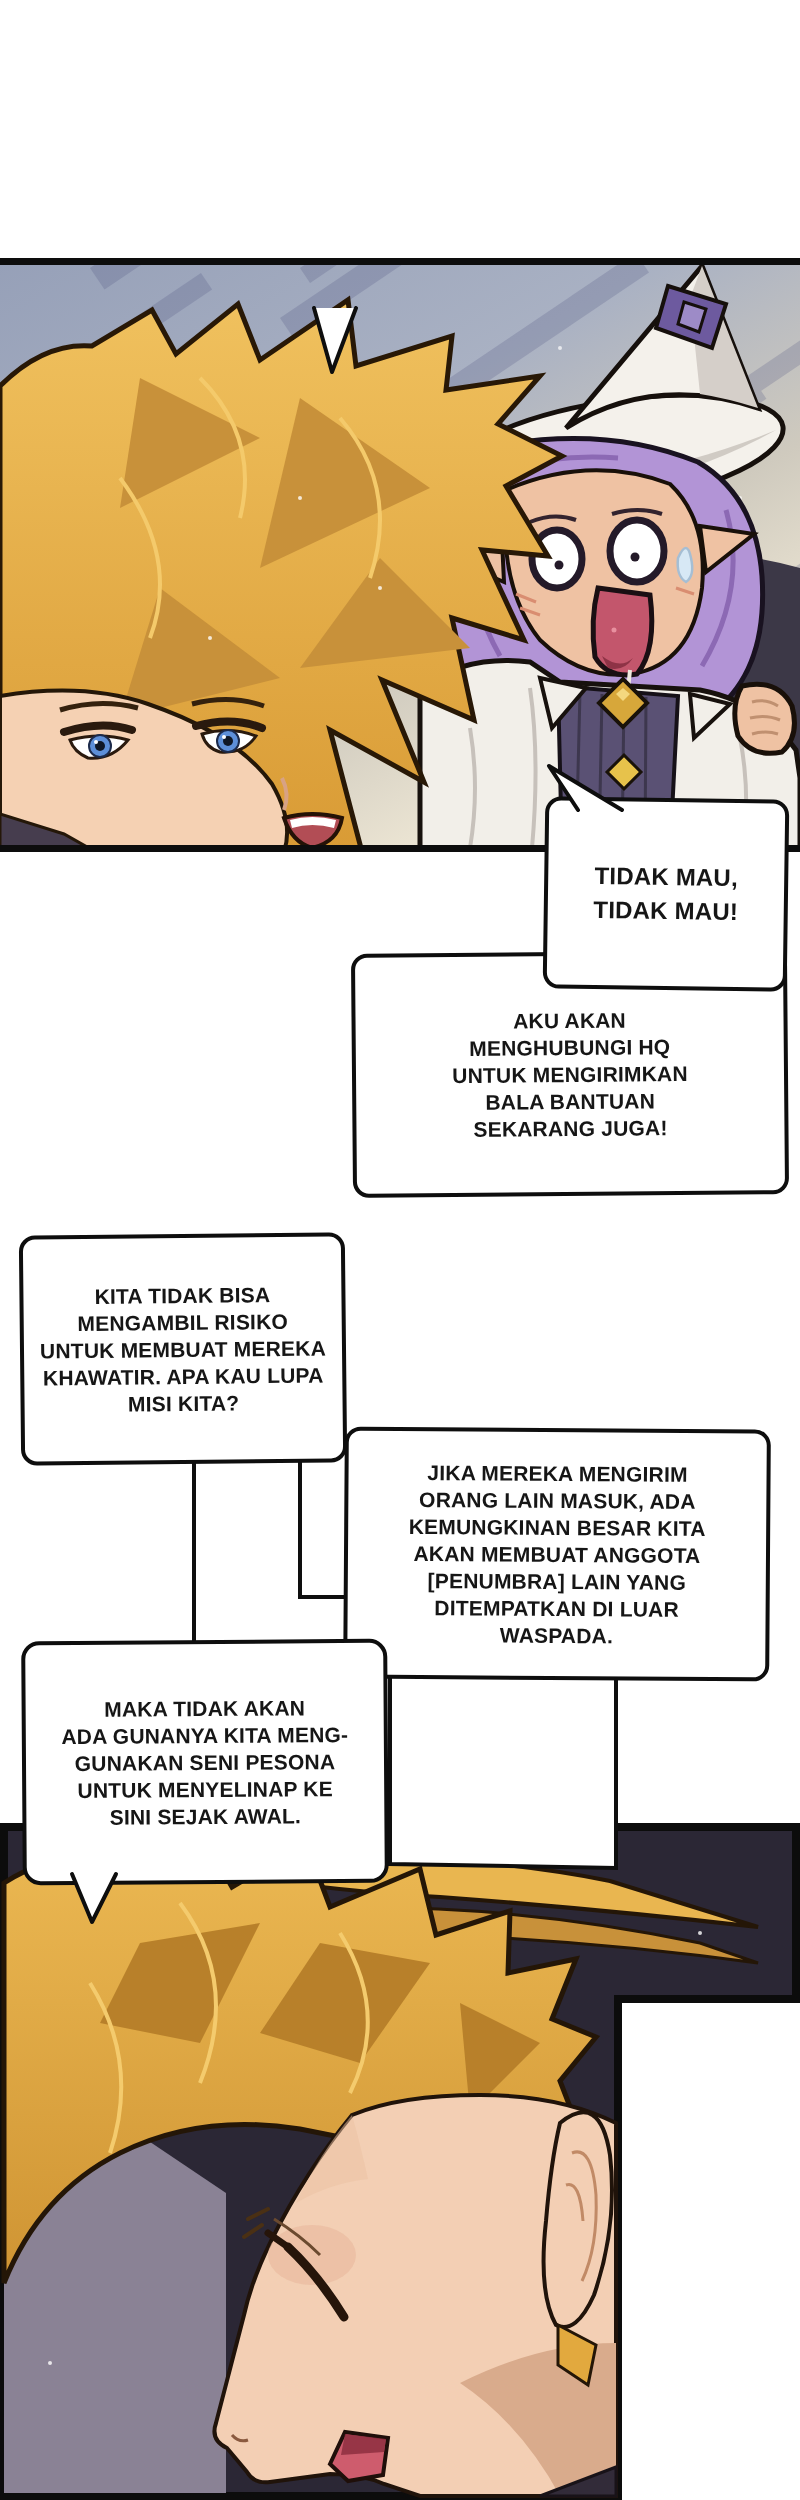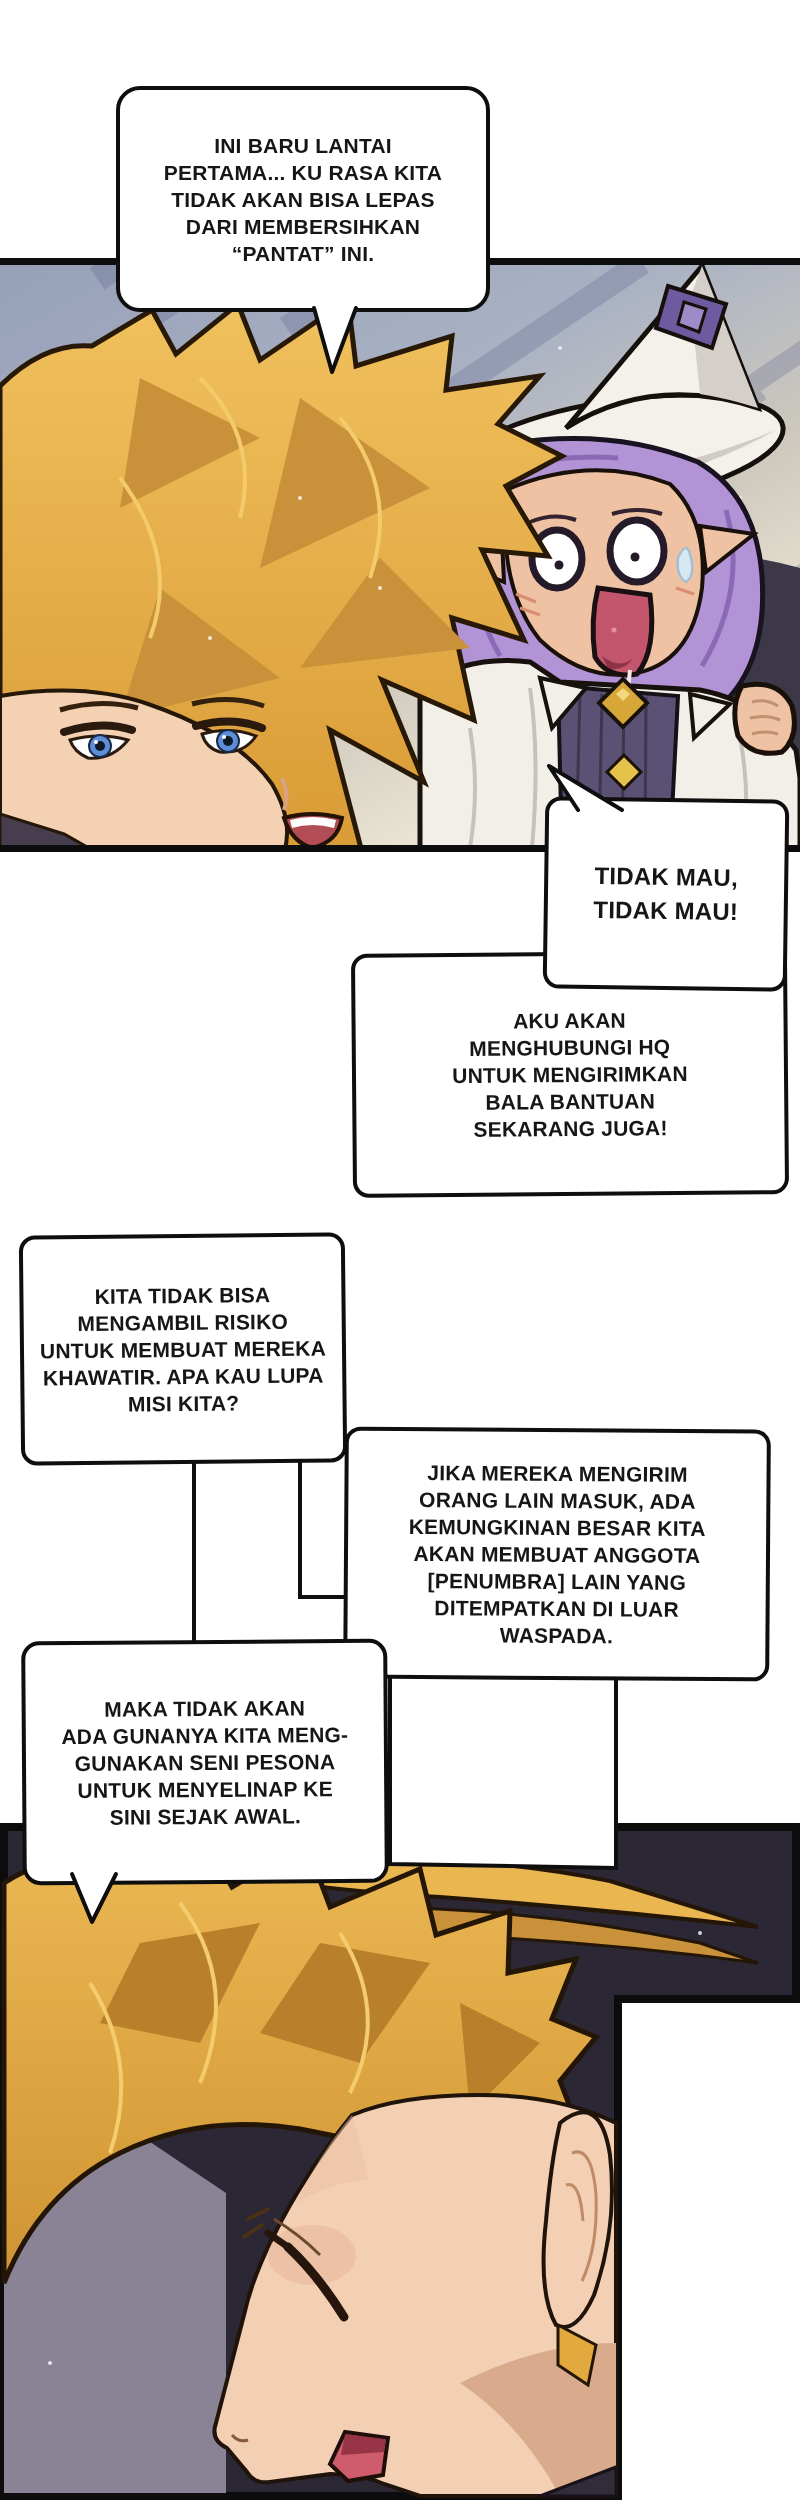--- a/index.html
+++ b/index.html
@@ -217,27 +217,20 @@
     </svg>
   </div>
 
   <svg class="conn" style="left:188px;top:1441px;" width="186" height="212" viewBox="0 0 186 212">
     <path d="M6,8 L112,3 L112,156 L180,156 L180,208 L6,202 Z" fill="#ffffff" stroke="#0e0e0e" stroke-width="4"></path>
   </svg>
   <svg class="conn" style="left:386px;top:1656px;" width="236" height="216" viewBox="0 0 236 216">
     <path d="M4,8 L230,4 L230,212 L4,208 Z" fill="#ffffff" stroke="#0e0e0e" stroke-width="4"></path>
   </svg>
 
-  <div class="bubble b1">
-    <span class="bubble-text">INI BARU LANTAI
-PERTAMA... KU RASA KITA
-TIDAK AKAN BISA LEPAS
-DARI MEMBERSIHKAN
-“PANTAT” INI.</span>
-  </div>
   <svg class="tail" style="left:300px;top:306px;" width="70" height="74" viewBox="0 0 70 74">
     <path d="M14,2 L32,66 L56,2" fill="#ffffff" stroke="#0e0e0e" stroke-width="4" stroke-linecap="round" stroke-linejoin="round"></path>
   </svg>
 
   <div class="bubble b2">
     <span class="bubble-text">TIDAK MAU,
 TIDAK MAU!</span>
   </div>
   <svg class="tail" style="left:536px;top:758px;" width="100" height="54" viewBox="0 0 100 54">
     <path d="M42,52 L13,8 L86,52" fill="#ffffff" stroke="#0e0e0e" stroke-width="4" stroke-linecap="round" stroke-linejoin="round"></path>

